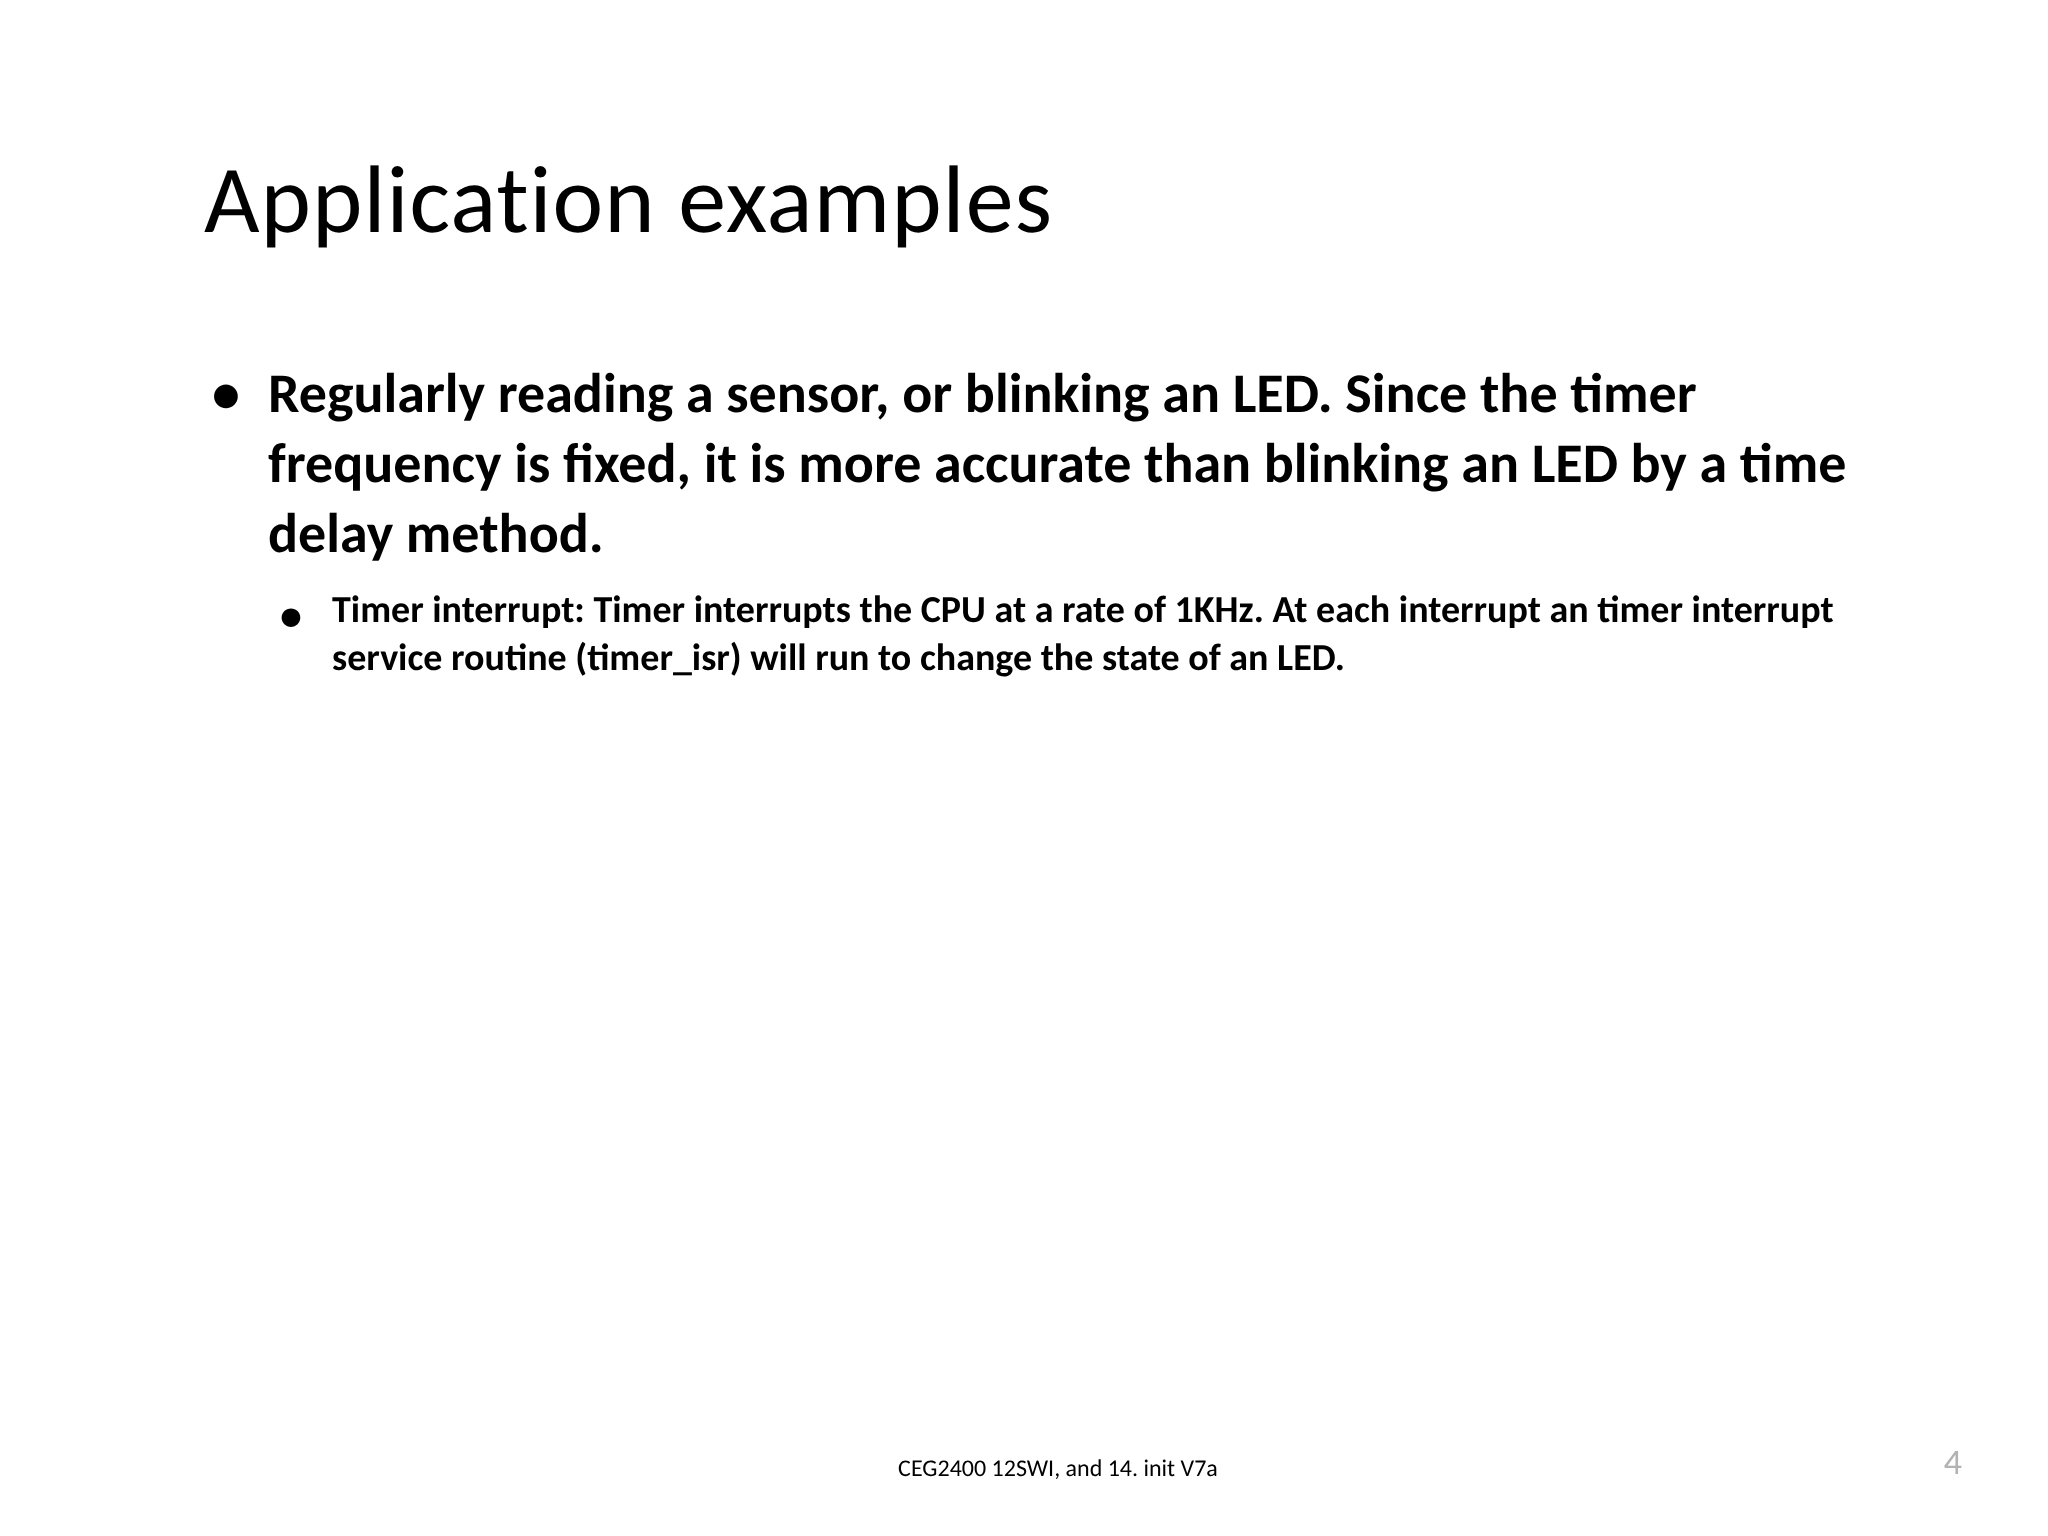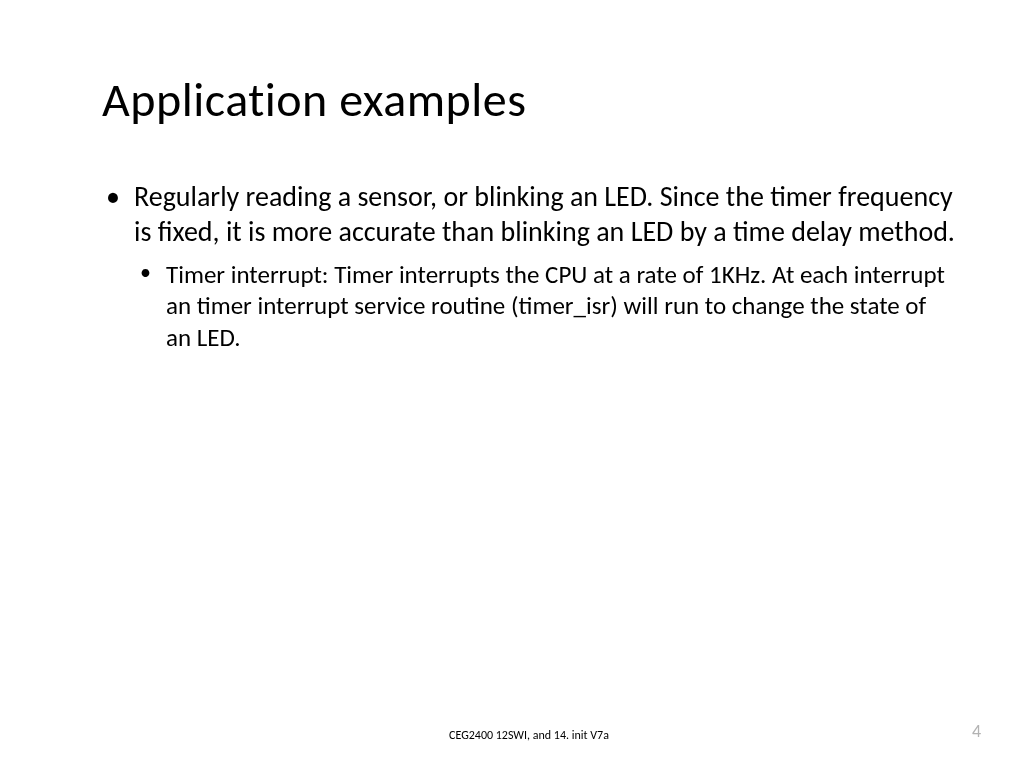--- a/index.html
+++ b/index.html
@@ -22,41 +22,42 @@
   .title {
     font-size: 48px;
     font-weight: 400;
     color: #000000;
     margin-bottom: 50px;
     letter-spacing: 0.5px;
   }
   .content {
     font-size: 28px;
     line-height: 1.25;
+    font-weight: bold;
   }
   ul {
     list-style: none;
   }
   .lvl1 {
     position: relative;
     padding-left: 32px;
     margin-bottom: 10px;
   }
   .lvl1::before {
     content: "•";
     position: absolute;
     left: 4px;
     top: 0;
     font-size: 28px;
   }
   .lvl2 {
     position: relative;
     padding-left: 32px;
     margin-left: 32px;
-    font-size: 25px;
+    font-size: 19px;
     margin-top: 6px;
     margin-bottom: 8px;
   }
   .lvl2::before {
     content: "•";
     position: absolute;
     left: 6px;
     top: 0;
     font-size: 22px;
   }

